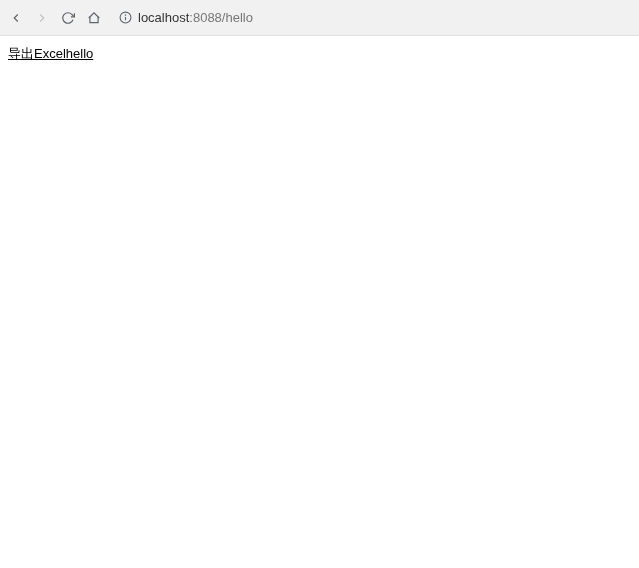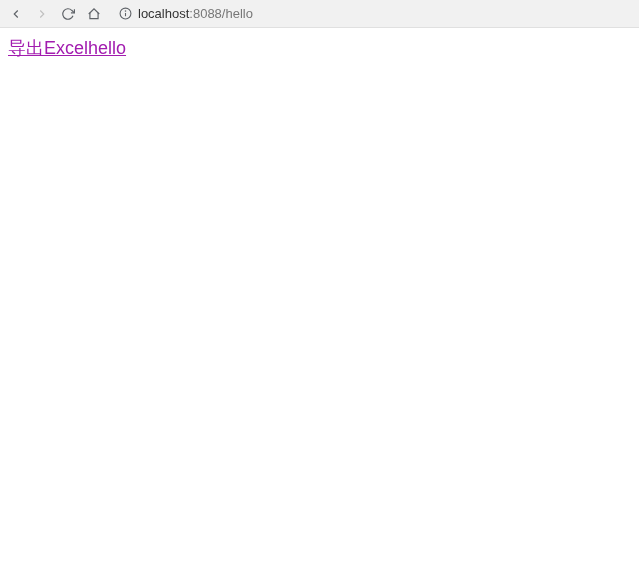--- a/index.html
+++ b/index.html
@@ -8,21 +8,21 @@
       box-sizing: border-box;
     }
     body {
       font-family: Arial, sans-serif;
       width: 639px;
       height: 568px;
       background: #fff;
       overflow: hidden;
     }
     .toolbar {
-      height: 28px;
+      height: 36px;
       background: #f1f1f1;
       display: flex;
       align-items: center;
       padding: 0 8px;
       gap: 10px;
       border-bottom: 1px solid #e0e0e0;
     }
     .nav-icon {
       width: 16px;
       height: 16px;
@@ -72,23 +72,23 @@
     .url-port {
       color: #777;
     }
     .url-path {
       color: #777;
     }
     .content {
       padding: 8px;
     }
     .link {
-      color: #a21caf;
+      color: #000000;
       text-decoration: underline;
-      font-size: 18px;
+      font-size: 13px;
       font-family: "Microsoft YaHei", Arial, sans-serif;
       cursor: pointer;
     }
   </style>
 </head>
 <body>
 
 <div class="toolbar">
   <div class="nav-icon">
     <svg viewBox="0 0 24 24" fill="none" stroke="currentColor" stroke-width="2">

